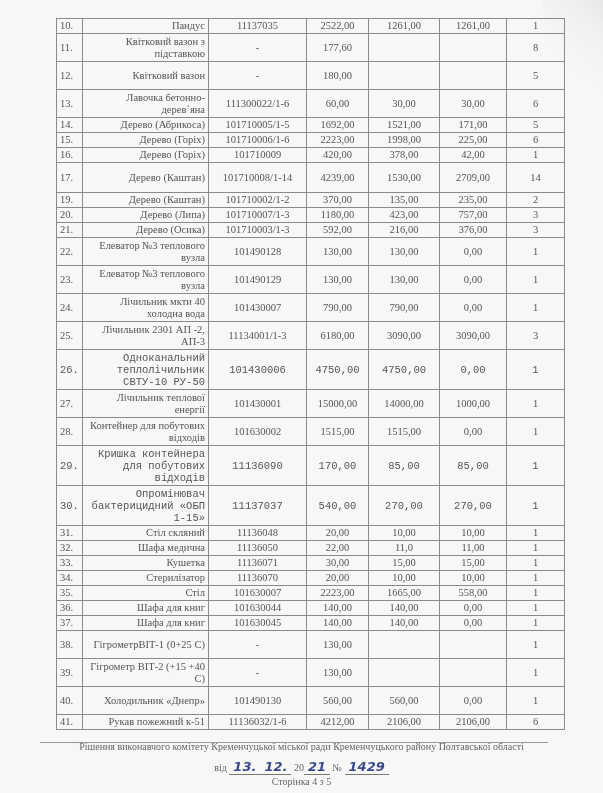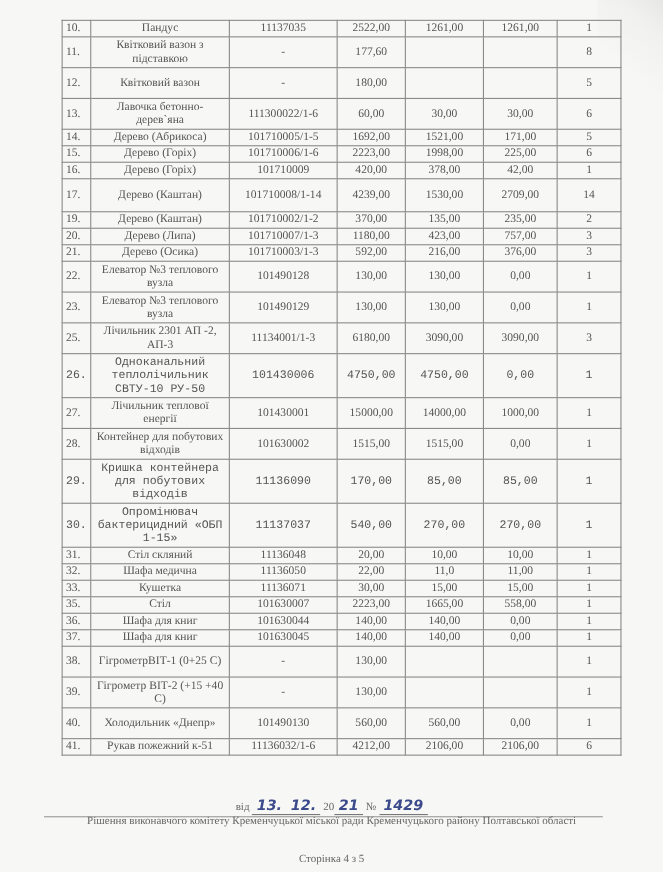--- a/index.html
+++ b/index.html
@@ -26,35 +26,35 @@
     color:#555;
   }
   col.c-num { width:26px; }
   col.c-name { width:126px; }
   col.c-inv { width:98px; }
   col.c-cost { width:62px; }
   col.c-dep { width:71px; }
   col.c-res { width:67px; }
   col.c-qty { width:58px; }
   td.num { vertical-align:top; color:#777; }
-  td.name { text-align:center; color:#444; }
+  td.name { text-align:right; color:#444; }
   td.ctr { text-align:center; }
   tr.h1 td { height:11px; }
   tr.h2 td { height:25px; }
   tr.h3 td { height:37px;font-family:Liberation Mono, monospace; }
   tr.tall2 td { height:27px;margin-top:48px; }
   .footer-line {
     position:absolute; left:40px; top:742px; width:508px; border-top:1px solid #999;
   }
   .footer-text {
     position:absolute; left:0; width:603px; text-align:center;
     font-size:10px; color:#666;
   }
   .ft1 { top:741px; }
-  .ft2 { top:725px; font-size:10px; }
+  .ft2 { top:759px; font-size:10px; }
   .ft3 { top:776px; }
   .hand {
     font-family:"DejaVu Sans", sans-serif; font-style:italic; font-weight:bold;
     color:#3b4a8a; font-size:13px;
     border-bottom:1px solid #777; padding:0 4px;
   }
 </style>
 </head>
 <body>
 
@@ -182,20 +182,29 @@
       <tr class="h2">
         <td class="num">23.</td>
         <td class="name">Елеватор №3 теплового вузла</td>
         <td class="ctr">101490129</td>
         <td class="ctr">130,00</td>
         <td class="ctr">130,00</td>
         <td class="ctr">0,00</td>
         <td class="ctr">1</td>
       </tr>
       <tr class="h2">
+        <td class="num">24.</td>
+        <td class="name">Лічильник мкти 40 холодна вода</td>
+        <td class="ctr">101430007</td>
+        <td class="ctr">790,00</td>
+        <td class="ctr">790,00</td>
+        <td class="ctr">0,00</td>
+        <td class="ctr">1</td>
+      </tr>
+      <tr class="h2">
         <td class="num">25.</td>
         <td class="name">Лічильник 2301 АП -2, АП-3</td>
         <td class="ctr">11134001/1-3</td>
         <td class="ctr">6180,00</td>
         <td class="ctr">3090,00</td>
         <td class="ctr">3090,00</td>
         <td class="ctr">3</td>
       </tr>
       <tr class="h3">
         <td class="num">26.</td>
@@ -260,20 +269,29 @@
         <td class="ctr">11,00</td>
         <td class="ctr">1</td>
       </tr>
       <tr class="h1">
         <td class="num">33.</td>
         <td class="name">Кушетка</td>
         <td class="ctr">11136071</td>
         <td class="ctr">30,00</td>
         <td class="ctr">15,00</td>
         <td class="ctr">15,00</td>
+        <td class="ctr">1</td>
+      </tr>
+      <tr class="h1">
+        <td class="num">34.</td>
+        <td class="name">Стерилізатор</td>
+        <td class="ctr">11136070</td>
+        <td class="ctr">20,00</td>
+        <td class="ctr">10,00</td>
+        <td class="ctr">10,00</td>
         <td class="ctr">1</td>
       </tr>
       <tr class="h1">
         <td class="num">35.</td>
         <td class="name">Стіл</td>
         <td class="ctr">101630007</td>
         <td class="ctr">2223,00</td>
         <td class="ctr">1665,00</td>
         <td class="ctr">558,00</td>
         <td class="ctr">1</td>

